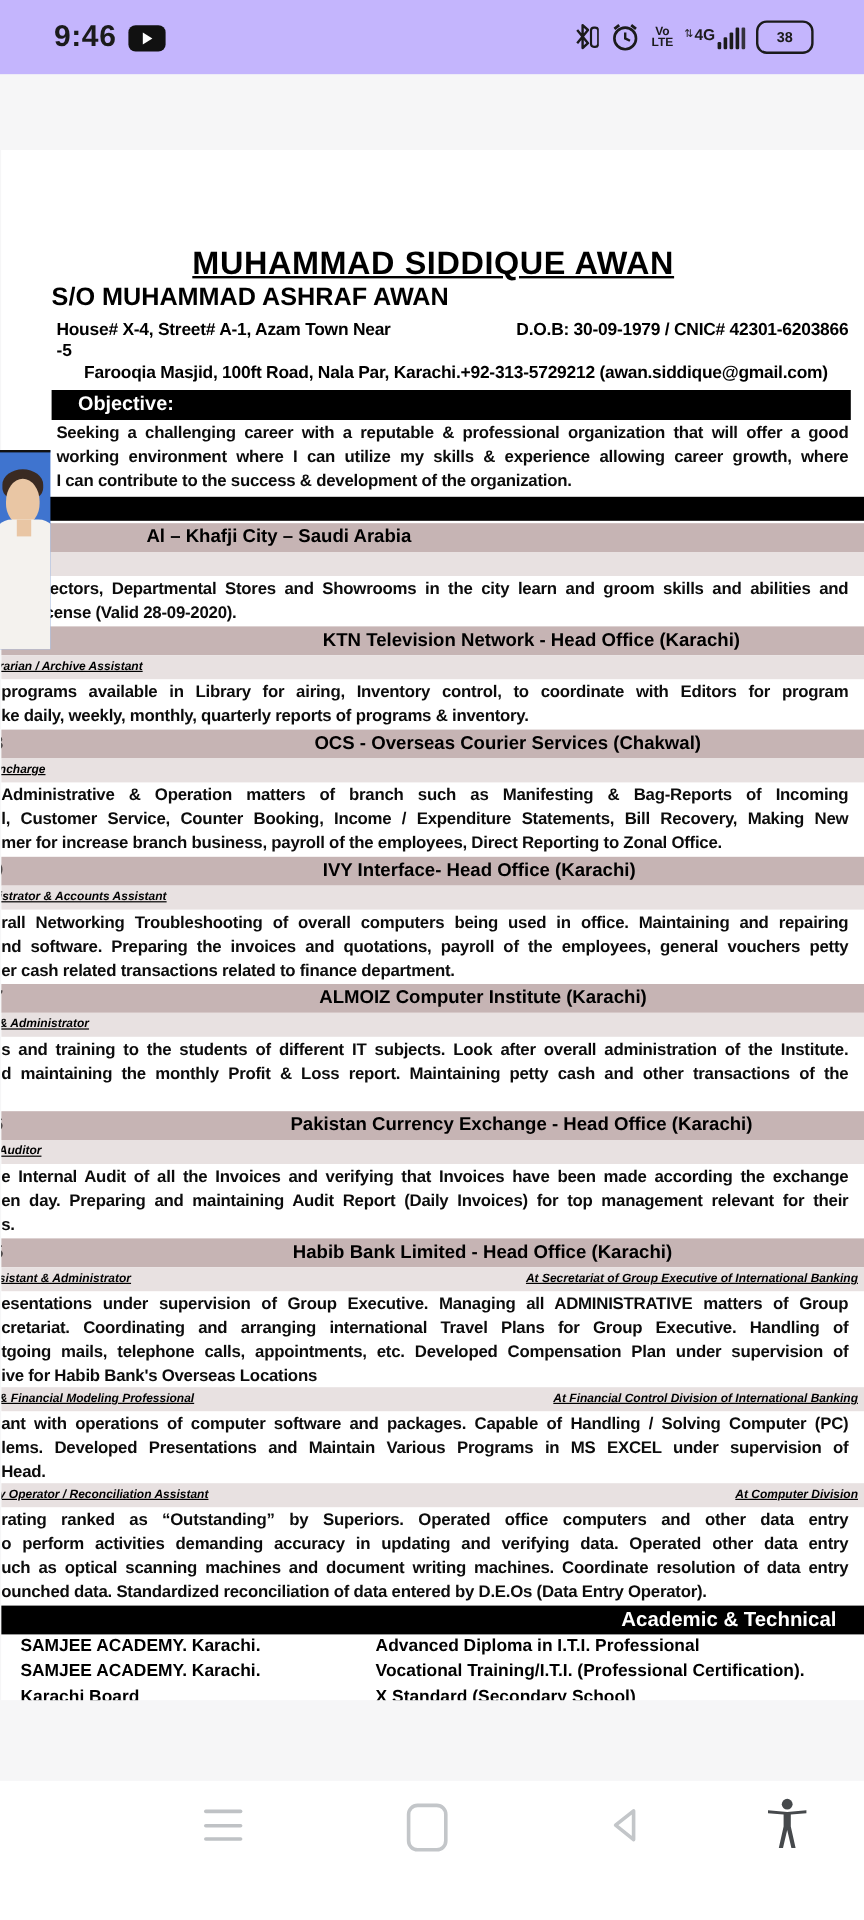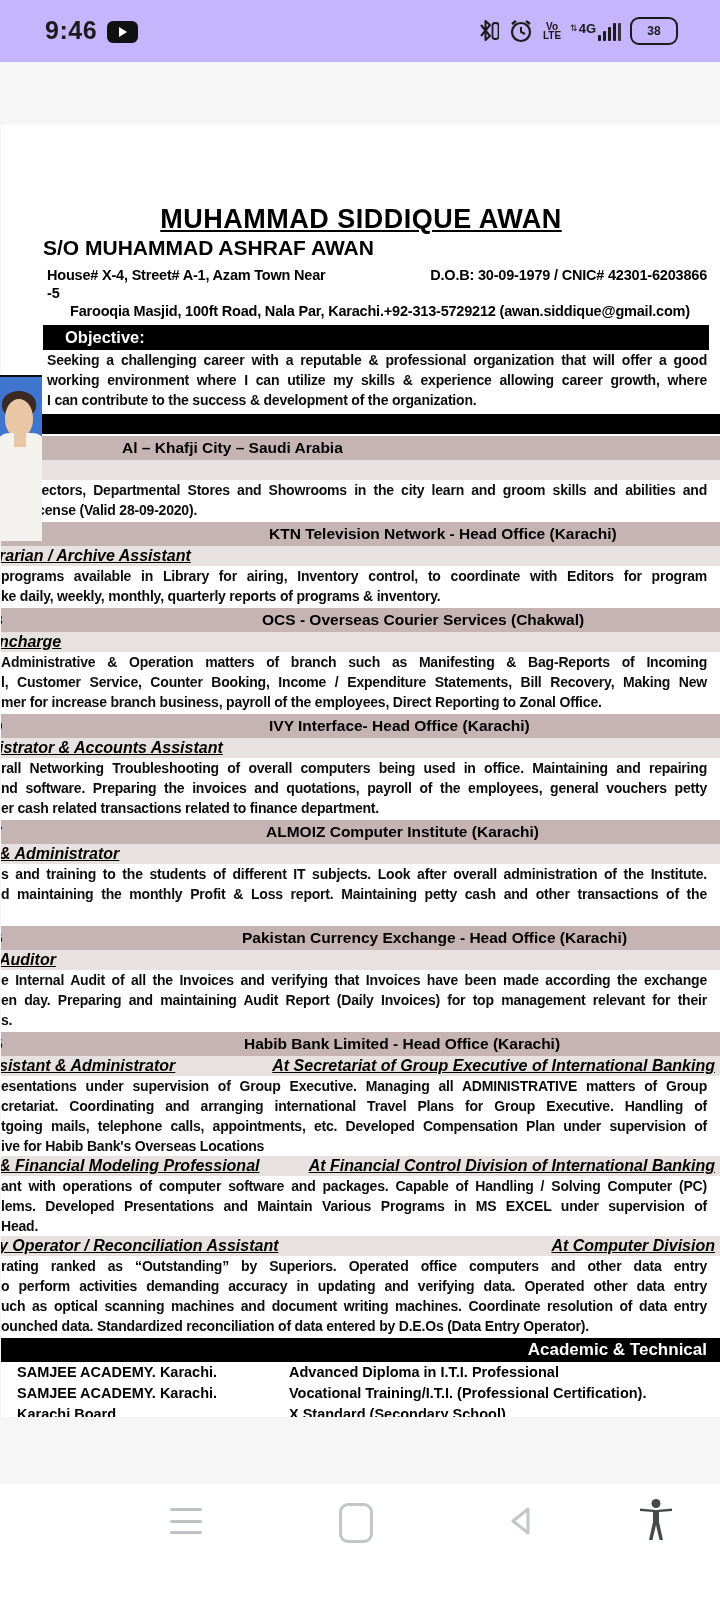--- a/index.html
+++ b/index.html
@@ -43,28 +43,28 @@
   
   .objbar{margin:4px 12px 0 42px;height:25px;background:#000;color:#fff;font-size:16.5px;font-weight:700;line-height:25px;padding-left:22px;}
   .objtext{margin-left:46px;}
   .objtext .bodyline{margin-left:0;}
   
   .expbar{margin-top:4px;height:20px;background:#000;color:#fff;font-size:15px;font-weight:700;line-height:20px;overflow:hidden;}
   .expbar span{display:inline-block;margin-left:-5px;}
   .combar{margin-top:2px;height:24px;background:#c6b4b4;line-height:24px;font-size:15.5px;font-weight:700;color:#000;white-space:nowrap;overflow:hidden;}
   .datefrag{display:inline-block;margin-left:-7px;width:10px;}
   .comname{display:inline-block;}
-  .titleband{height:20px;background:#e8e1e1;line-height:20px;font-size:16px;font-weight:700;font-style:italic;color:#000;display:flex;justify-content:space-between;padding-right:6px;white-space:nowrap;overflow:hidden;}
+  .titleband{height:20px;background:#e8e1e1;line-height:20px;font-size:10px;font-weight:700;font-style:italic;color:#000;display:flex;justify-content:space-between;padding-right:6px;white-space:nowrap;overflow:hidden;}
   .titleband .tl{text-decoration:underline;margin-left:-2px;}
   .titleband .tr{text-decoration:underline;}
   .bodyline{height:20px;line-height:20px;font-size:14px;font-weight:700;letter-spacing:-.2px;color:#0c0c0c;padding-right:14px;white-space:nowrap;overflow:hidden;}
   .bodyline.just{white-space:normal;text-align:justify;text-align-last:justify;word-spacing:1px;}
   
-  .acadbar{margin-top:2px;height:24px;background:#000;color:#fff;font-size:17px;font-weight:700;line-height:24px;text-align:right;padding-right:14px;}
-  .edurow{display:flex;height:21px;line-height:21px;font-size:14.5px;font-weight:700;color:#000;white-space:nowrap;}
+  .acadbar{margin-top:2px;height:24px;background:#000;color:#fff;font-size:17px;font-weight:700;line-height:24px;text-align:right;padding-right:24px;}
+  .edurow{display:flex;height:21px;line-height:21px;font-size:14.5px;font-weight:700;color:#000;white-space:nowrap;gap:24px;}
   .edurow .school{margin-left:16px;width:272px;}
   .edurow .degree{flex:1;}
   
   .navbar{position:absolute;top:1484px;left:0;width:720px;height:116px;background:#ffffff;}
   .nav-menu{position:absolute;left:170px;top:24px;width:32px;height:26px;display:flex;flex-direction:column;justify-content:space-between;}
   .nav-menu i{display:block;height:3px;background:#bfc2c5;border-radius:2px;}
   .nav-home{position:absolute;left:339px;top:19px;width:28px;height:34px;border:3px solid #c3c6c9;border-radius:9px;}
   .nav-back{position:absolute;left:505px;top:21px;width:32px;height:32px;}
   .nav-acc{position:absolute;left:638px;top:14px;width:36px;height:44px;}
   .icon-svg{display:block;}

